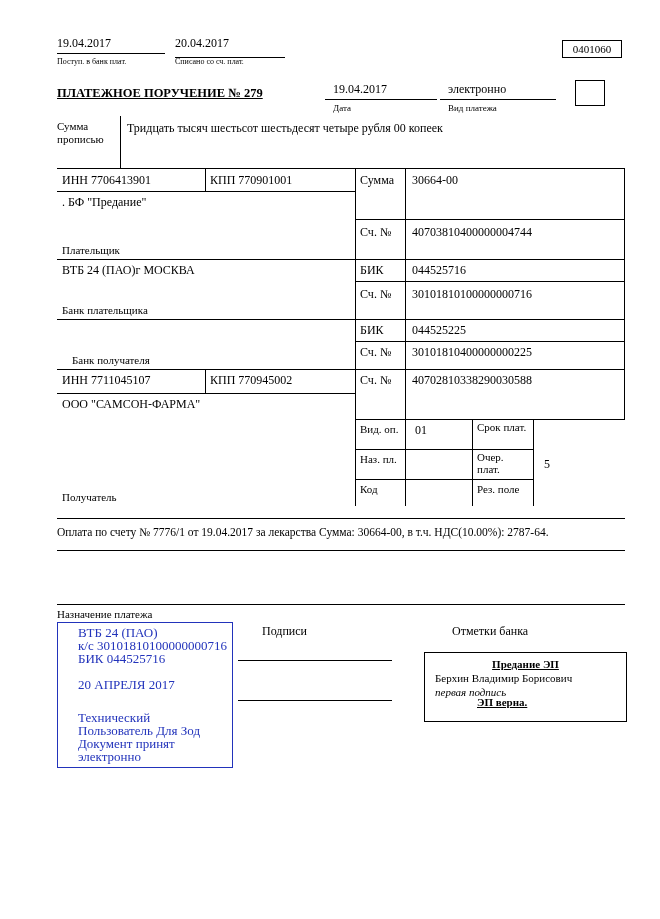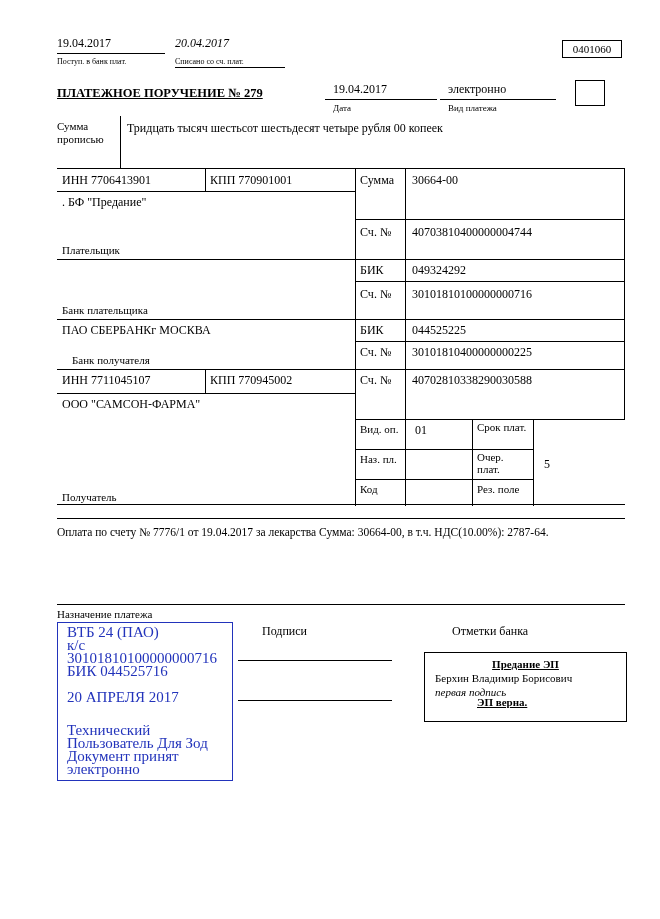--- a/index.html
+++ b/index.html
@@ -21,36 +21,36 @@
   .box { position:absolute; border:1px solid #000; }
   .stamp { border:1px solid var(--stamp-blue, #2233bb); color:var(--stamp-blue, #2233bb); }
 </style>
 </head>
 <body>
 
 <div class="page">
 
   <div class="abs t12 bb" style="left:57px; top:36px; width:108px; padding-bottom:2px;">19.04.2017</div>
   <div class="abs t8" style="left:57px; top:57px;">Поступ. в банк плат.</div>
-  <div class="abs t12 bb" style="left:175px; top:36px; width:110px; padding-bottom:16px;font-style:italic;">20.04.2017</div>
+  <div class="abs t12 bb" style="left:175px; top:36px; width:110px; padding-bottom:6px;">20.04.2017</div>
   <div class="abs t8" style="left:175px; top:57px;font-family:Liberation Serif, serif;">Списано со сч. плат.</div>
   <div class="box t11 center" style="left:562px; top:40px; width:60px; height:18px; line-height:16px;">0401060</div>
 
   <div class="abs bold" style="left:57px; top:86px; font-size:12.5px;">ПЛАТЕЖНОЕ ПОРУЧЕНИЕ № 279</div>
   <div class="abs t12 bb" style="left:325px; top:82px; width:112px; padding:0 0 2px 8px;">19.04.2017</div>
   <div class="abs t9" style="left:333px; top:103px;">Дата</div>
   <div class="abs t12 bb" style="left:440px; top:82px; width:116px; padding:0 0 2px 8px;">электронно</div>
   <div class="abs t9" style="left:448px; top:103px;">Вид платежа</div>
   <div class="box" style="left:575px; top:80px; width:30px; height:26px;"></div>
 
   <div class="abs t11" style="left:57px; top:120px; width:58px; line-height:13px;">Сумма прописью</div>
   <div class="vline" style="left:120px; top:116px; height:52px;"></div>
   <div class="abs t12" style="left:127px; top:121px; width:490px;">Тридцать тысяч шестьсот шестьдесят четыре рубля 00 копеек</div>
 
-  <div class="abs" style="left:57px; top:168px; width:568px; height:337px; border-top:1px solid #000; border-bottom:1px solid #000;">
+  <div class="abs" style="left:57px; top:168px; width:568px; height:383px; border-top:1px solid #000; border-bottom:1px solid #000;">
 
     <div class="vline" style="left:148px; top:0; height:22px;"></div>
     <div class="vline" style="left:148px; top:200px; height:24px;"></div>
     <div class="vline" style="left:298px; top:0; height:337px;"></div>
     <div class="vline" style="left:348px; top:0; height:337px;"></div>
     <div class="vline" style="left:567px; top:0; height:250px;"></div>
     <div class="vline" style="left:415px; top:250px; height:87px;"></div>
     <div class="vline" style="left:476px; top:250px; height:87px;"></div>
 
     <div class="hline" style="left:0; top:22px; width:298px;"></div>
@@ -67,27 +67,27 @@
 
     <div class="abs t12" style="left:5px; top:4px;">ИНН 7706413901</div>
     <div class="abs t12" style="left:153px; top:4px;">КПП 770901001</div>
     <div class="abs t12" style="left:303px; top:4px;">Сумма</div>
     <div class="abs t12" style="left:355px; top:4px;text-align:right;">30664-00</div>
     <div class="abs t12" style="left:5px; top:26px; width:288px;">. БФ "Предание"</div>
     <div class="abs t11" style="left:5px; top:75px;">Плательщик</div>
     <div class="abs t12" style="left:303px; top:56px;">Сч. №</div>
     <div class="abs t12" style="left:355px; top:56px;">40703810400000004744</div>
 
+    <div class="abs t12" style="left:5px; top:94px; width:288px;">ВТБ 24 (ПАО)г МОСКВА</div>
     <div class="abs t11" style="left:5px; top:135px;">Банк плательщика</div>
     <div class="abs t12" style="left:303px; top:94px;">БИК</div>
-    <div class="abs t12" style="left:355px; top:94px;">049324292</div>
+    <div class="abs t12" style="left:355px; top:94px;">044525716</div>
     <div class="abs t12" style="left:303px; top:118px;">Сч. №</div>
     <div class="abs t12" style="left:355px; top:118px;">30101810100000000716</div>
 
-    <div class="abs t12" style="left:5px; top:154px; width:288px;">ПАО СБЕРБАНКг МОСКВА</div>
     <div class="abs t11" style="left:15px; top:185px;">Банк получателя</div>
     <div class="abs t12" style="left:303px; top:154px;">БИК</div>
     <div class="abs t12" style="left:355px; top:154px;">044525225</div>
     <div class="abs t12" style="left:303px; top:176px;">Сч. №</div>
     <div class="abs t12" style="left:355px; top:176px;">30101810400000000225</div>
 
     <div class="abs t12" style="left:5px; top:204px;">ИНН 7711045107</div>
     <div class="abs t12" style="left:153px; top:204px;">КПП 770945002</div>
     <div class="abs t12" style="left:303px; top:204px;">Сч. №</div>
     <div class="abs t12" style="left:355px; top:204px;">40702810338290030588</div>
@@ -102,21 +102,21 @@
     <div class="abs t12" style="left:487px; top:288px;">5</div>
     <div class="abs t11" style="left:303px; top:314px;text-align:right;">Код</div>
     <div class="abs t11" style="left:420px; top:314px; width:52px;">Рез. поле</div>
   </div>
 
   <div class="hline" style="left:57px; top:518px; width:568px;"></div>
   <div class="abs t115" style="left:57px; top:526px; width:566px;">Оплата по счету № 7776/1 от 19.04.2017 за лекарства Сумма: 30664-00, в т.ч. НДС(10.00%): 2787-64.</div>
   <div class="hline" style="left:57px; top:604px; width:568px;"></div>
   <div class="abs t11" style="left:57px; top:608px;">Назначение платежа</div>
 
-  <div class="abs stamp" style="left:57px; top:622px; width:176px; min-height:131px; font-size:15px; line-height:13px; padding:3px 5px 4px 9px;">
+  <div class="abs stamp" style="left:57px; top:622px; width:176px; min-height:131px; font-size:13px; line-height:13px; padding:3px 5px 4px 20px;">
     <div>ВТБ 24 (ПАО)</div>
     <div>к/с 30101810100000000716</div>
     <div>БИК 044525716</div>
     <div style="margin-top:13px;">20 АПРЕЛЯ 2017</div>
     <div style="margin-top:20px;">Технический Пользователь Для Зод</div>
     <div>Документ принят электронно</div>
   </div>
 
   <div class="abs t12" style="left:262px; top:624px;">Подписи</div>
   <div class="abs t12" style="left:452px; top:624px;">Отметки банка</div>

